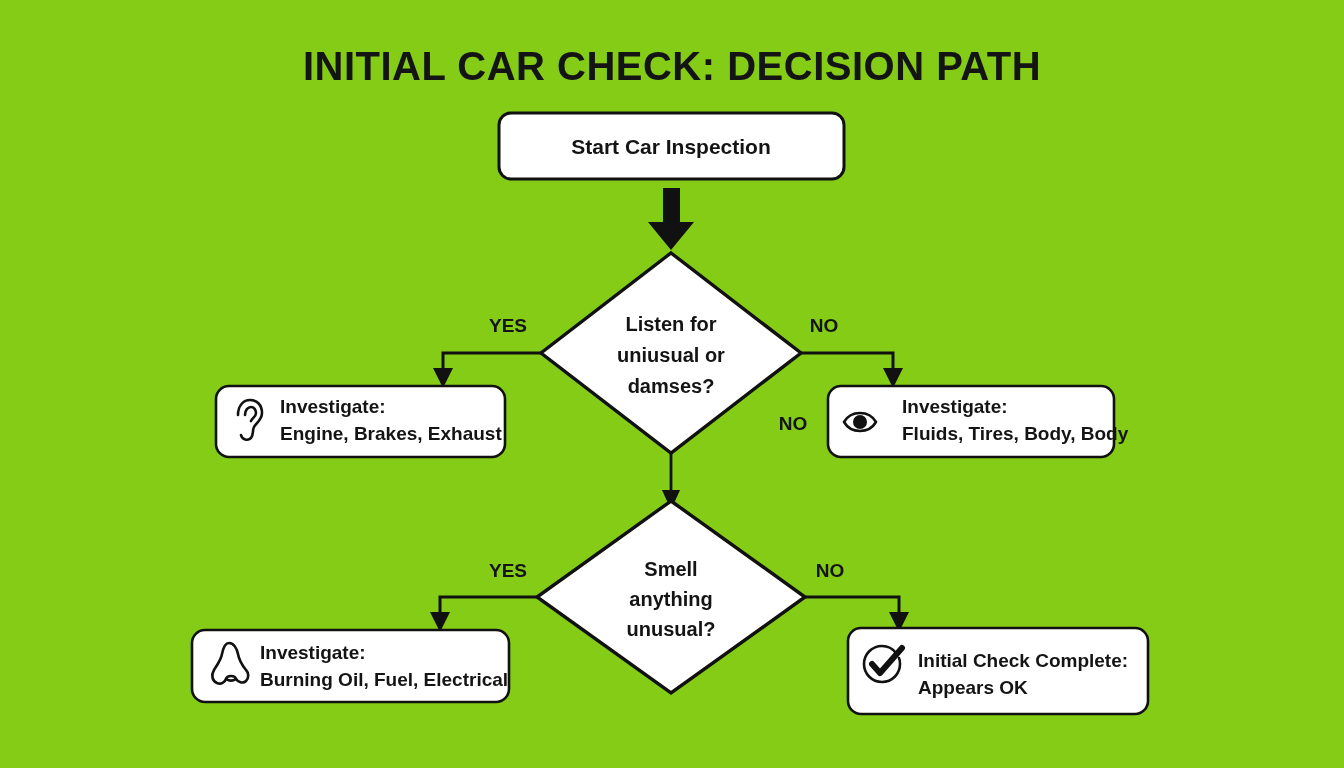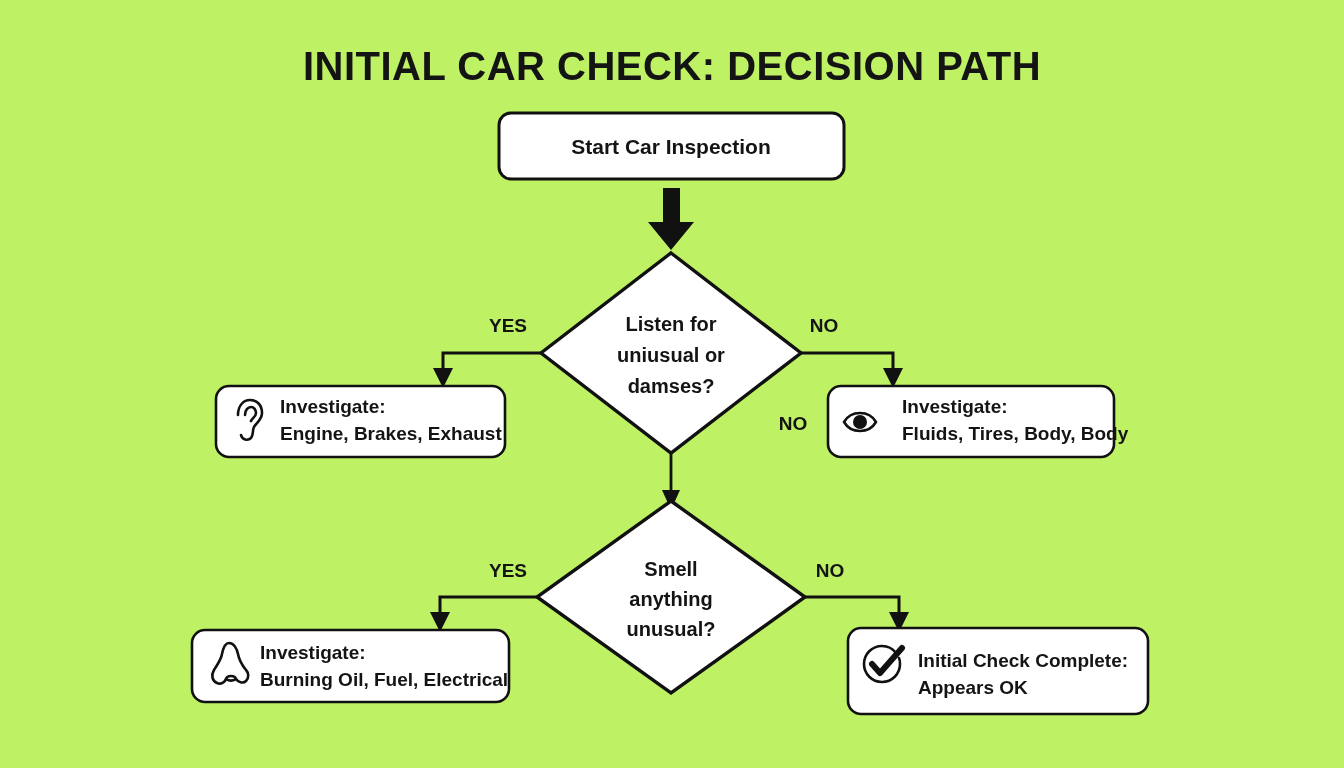--- a/index.html
+++ b/index.html
@@ -12,21 +12,21 @@
     width: 1344px;
     height: 768px;
     overflow: hidden;
     font-family: "Liberation Sans", sans-serif;
     color: #111111;
   }
   #canvas {
     position: relative;
     width: 1344px;
     height: 768px;
-    background: #bef264;
+    background: #84cc16;
   }
   #flow-svg {
     position: absolute;
     left: 0;
     top: 0;
     width: 1344px;
     height: 768px;
     display: block;
   }
   .title-text {

